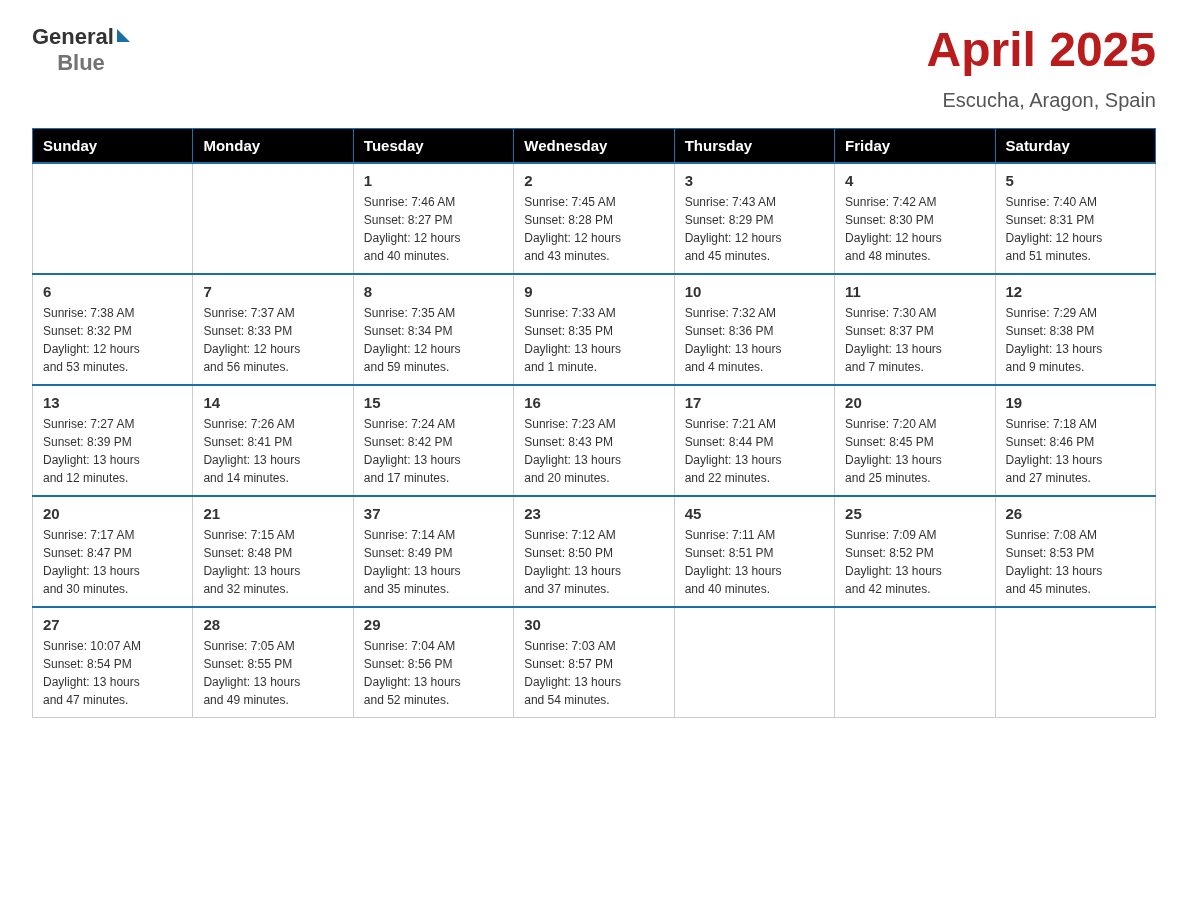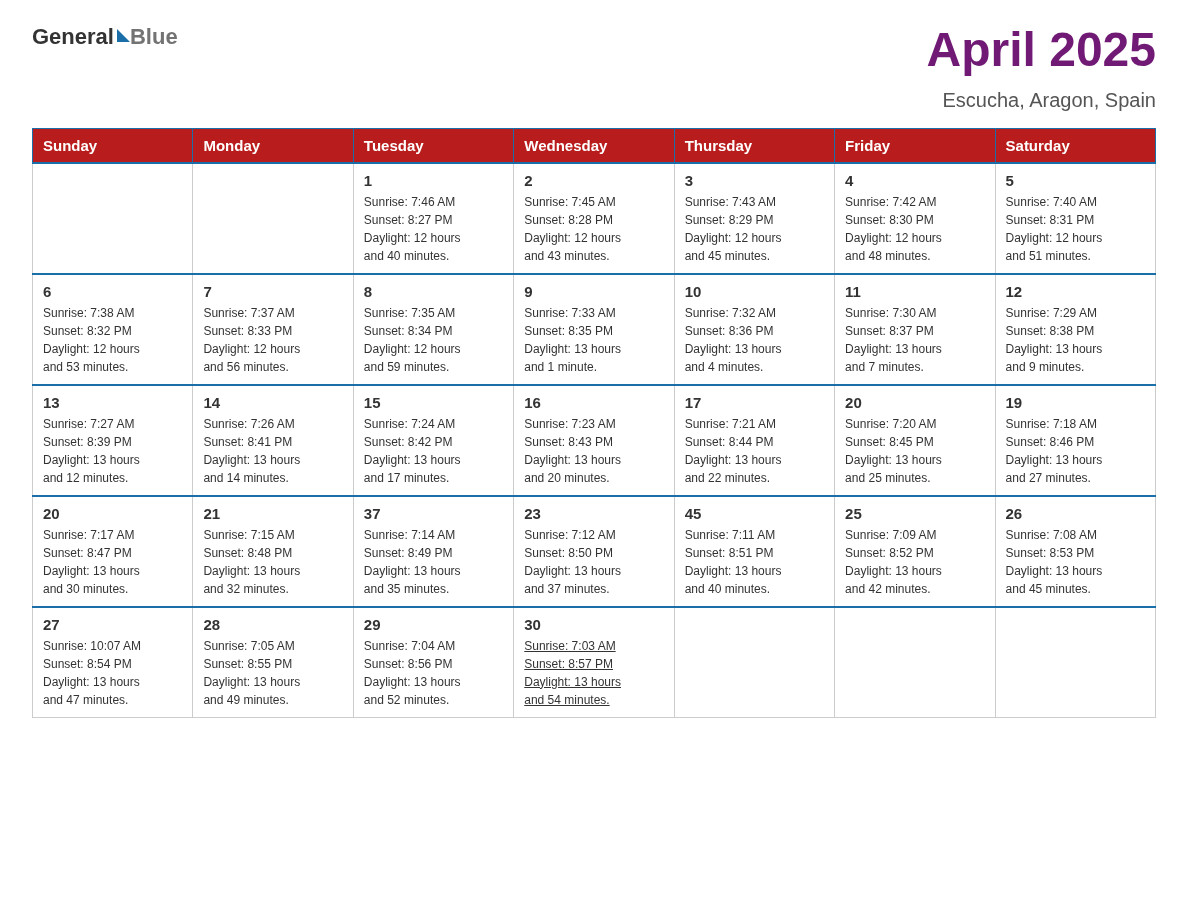--- a/index.html
+++ b/index.html
@@ -16,47 +16,48 @@
       justify-content: space-between;
       align-items: flex-start;
       margin-bottom: 16px;
     }
     .logo {
       display: flex;
       align-items: center;
     }
     .logo-wrapper {
       display: flex;
+      flex-direction: column;
       align-items: center;
     }
     .logo-line1 {
       display: flex;
       align-items: center;
     }
     .title-block {
       text-align: right;
     }
     .title-block h1 {
       font-size: 48px;
       font-weight: bold;
-      color: #701a75;
+      color: #b91c1c;
       line-height: 1.1;
     }
     .title-block .subtitle {
       font-size: 20px;
       color: #555;
       margin-top: 12px;
     }
     .calendar {
       width: 100%;
       border-collapse: collapse;
       table-layout: fixed;
     }
     .calendar thead tr th {
-      background-color: #b91c1c;
+      background-color: #000000;
       color: #fff;
       font-size: 15px;
       font-weight: bold;
       padding: 8px 10px;
       text-align: left;
       border: 1px solid #1a6fa8;
     }
     .calendar tbody tr td {
       vertical-align: top;
       padding: 8px 10px;
@@ -326,21 +327,21 @@
         </td>
         <td>
           <span class="day-number">29</span>
           <div class="day-info" style="white-space: pre-line;">Sunrise: 7:04 AM
 Sunset: 8:56 PM
 Daylight: 13 hours
 and 52 minutes.</div>
         </td>
         <td>
           <span class="day-number">30</span>
-          <div class="day-info" style="white-space: pre-line; text-decoration: underline;">Sunrise: 7:03 AM
+          <div class="day-info" style="white-space: pre-line;">Sunrise: 7:03 AM
 Sunset: 8:57 PM
 Daylight: 13 hours
 and 54 minutes.</div>
         </td>
         <td class="empty-cell"></td>
         <td class="empty-cell"></td>
         <td class="empty-cell"></td>
       </tr>
     </tbody>
 </table>

